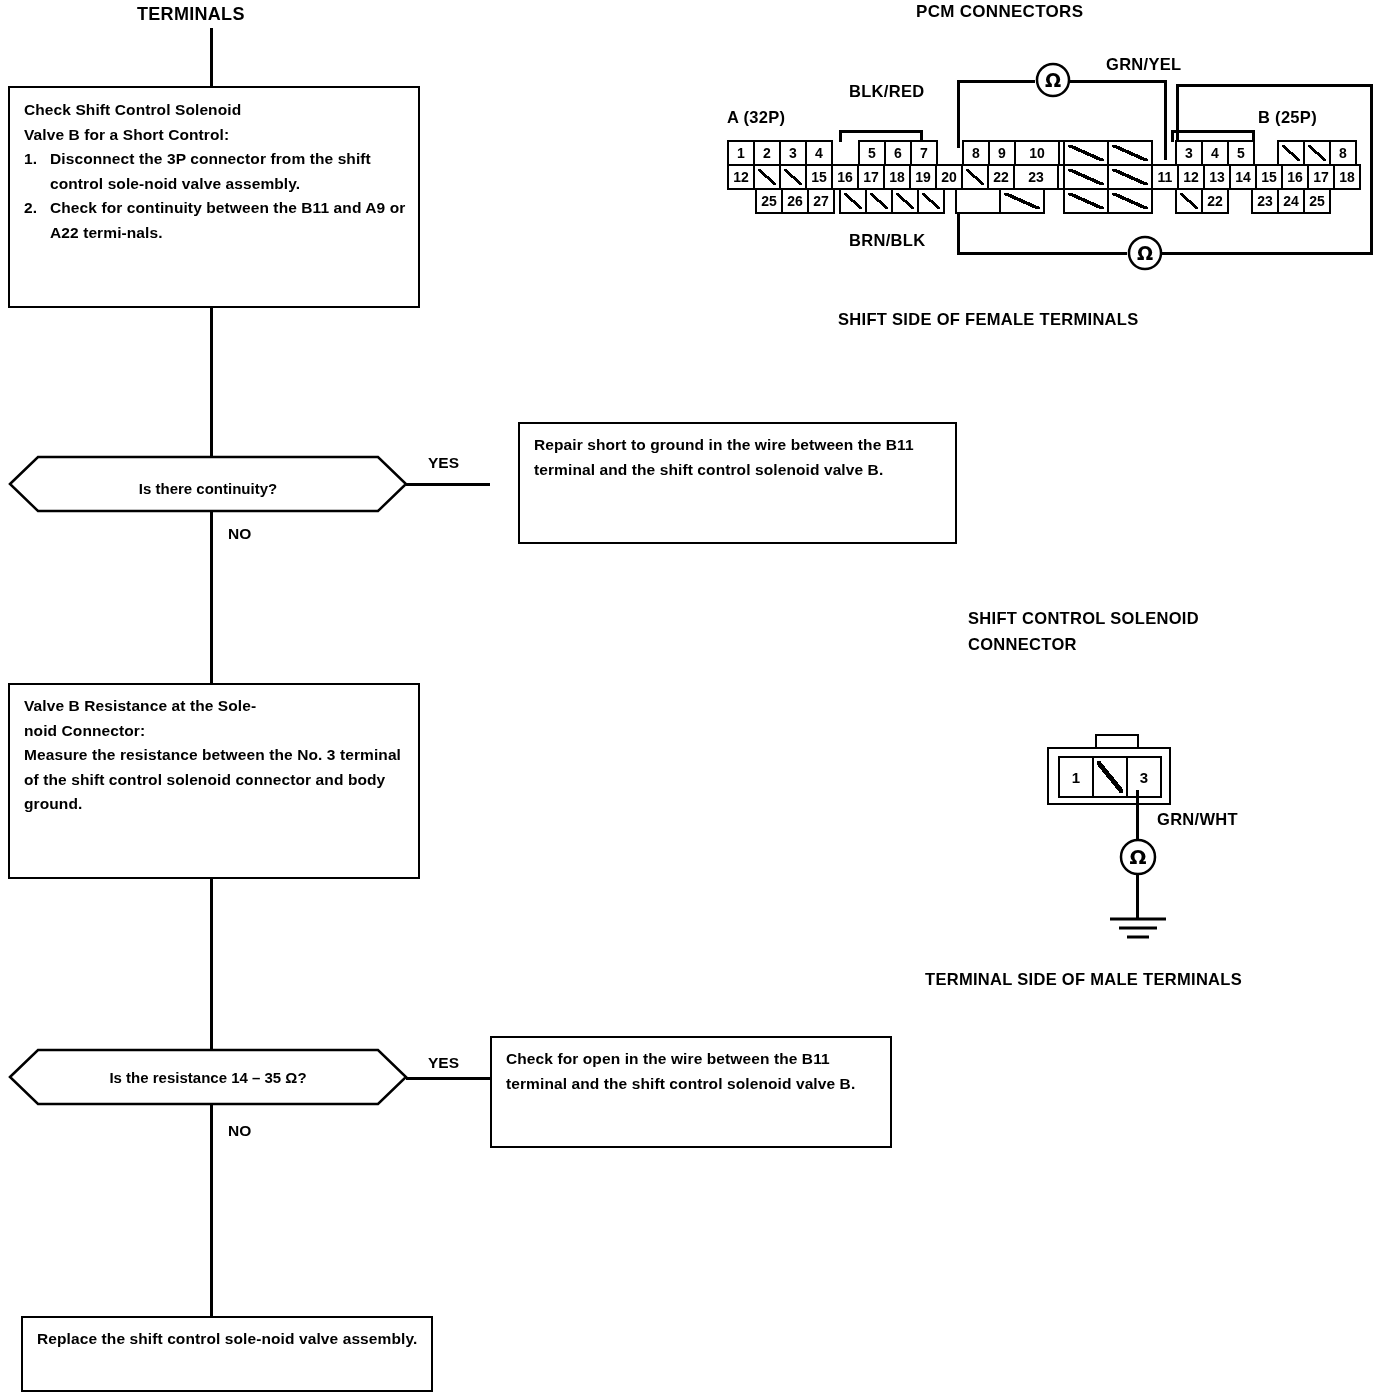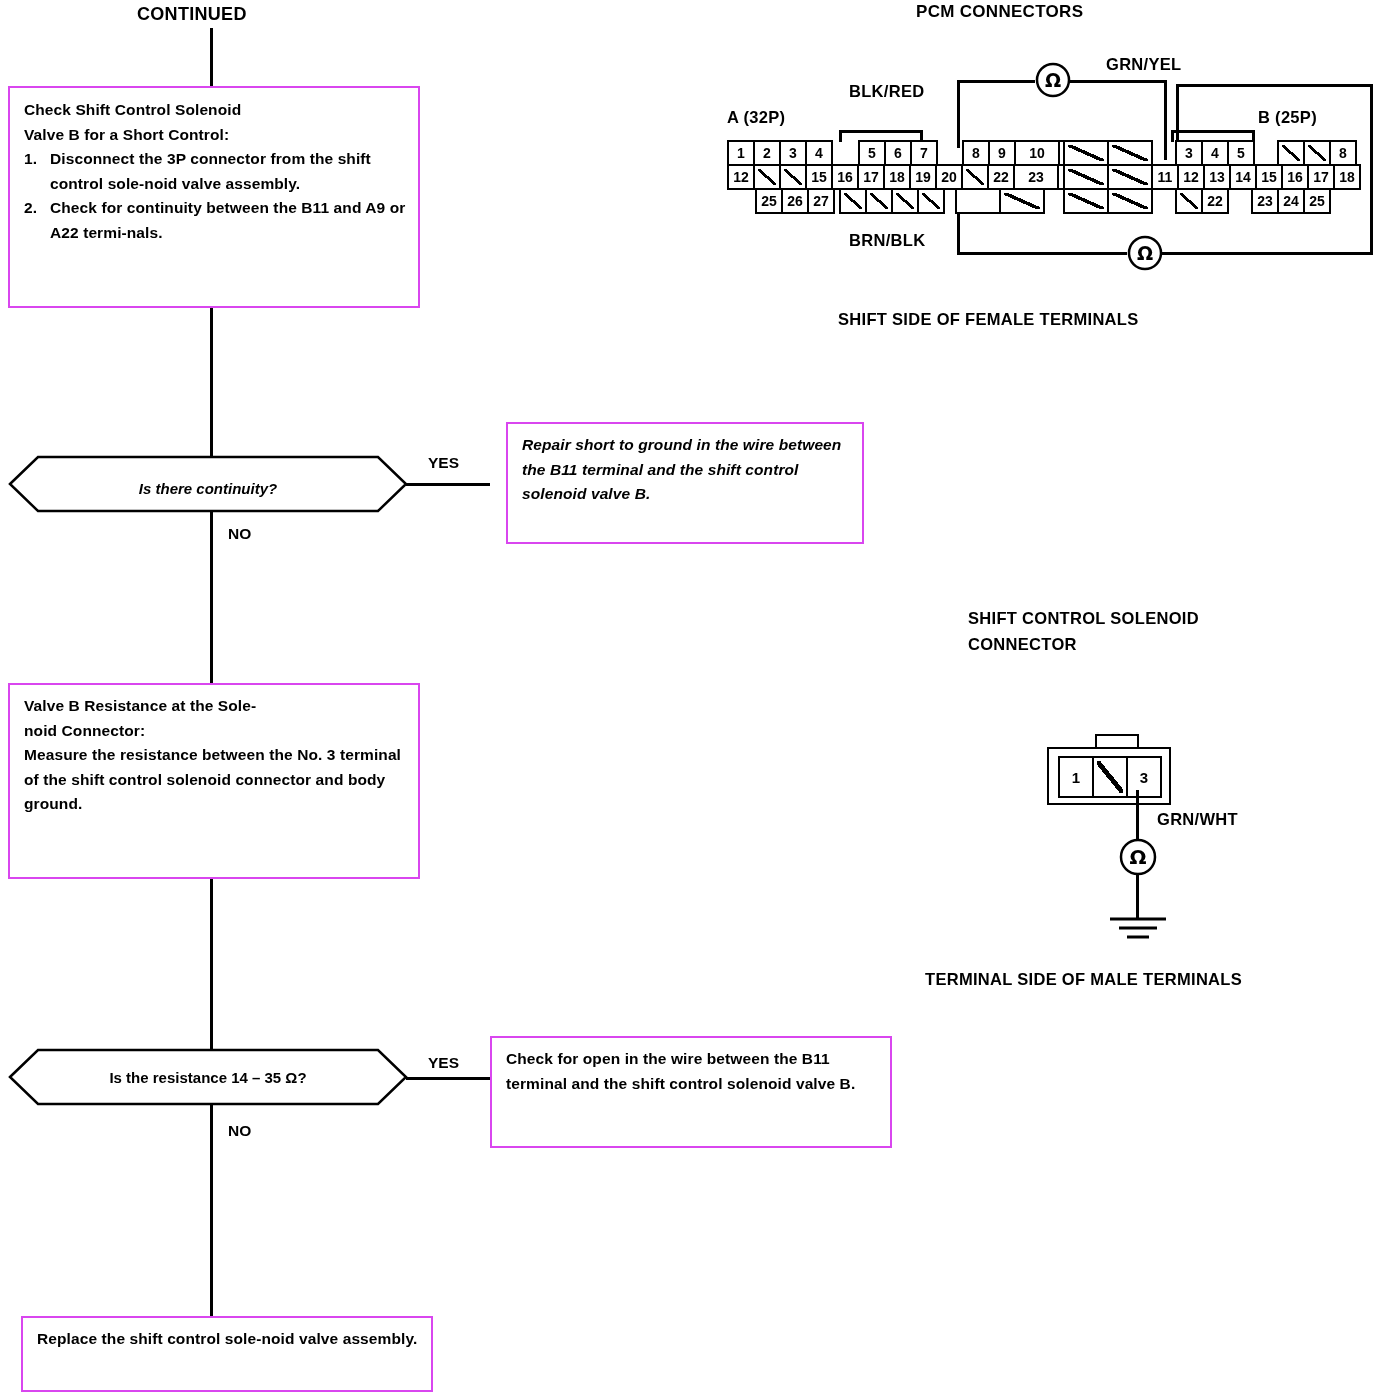--- a/index.html
+++ b/index.html
@@ -1,20 +1,20 @@
 <!DOCTYPE html>
 <html><head>
 <meta charset="utf-8">
 <style>
   html,body{margin:0;padding:0;background:#fff;}
   body{width:1376px;height:1394px;position:relative;
        font-family:"Liberation Sans",sans-serif;color:#000;}
   .abs{position:absolute;}
   
-  .box{border:2px solid #d946ef;box-sizing:border-box;background:#fff;}
+  .box{border:2px solid #000000;box-sizing:border-box;background:#fff;}
   .box .inner{padding:10px 12px 10px 14px;}
   .btxt{font-size:15.5px;line-height:24.5px;font-weight:bold;letter-spacing:.1px;}
   .btxt .ttl{display:block;}
   .plain{font-weight:bold;}
   ol.steps{margin:0;padding:0;list-style:none;}
   ol.steps li{display:flex;align-items:flex-start;}
   ol.steps li .num{width:26px;flex:0 0 26px;font-weight:bold;}
   ol.steps li .txt{flex:1;}
   
   .diamond{position:absolute;}
@@ -31,21 +31,21 @@
   .cell.w46{width:46px;}
   .cell.blank::after{content:"";position:absolute;left:3px;right:3px;top:3px;bottom:3px;
         background:linear-gradient(to top right,transparent 0,transparent 44%,#000 44%,#000 56%,transparent 56%,transparent 100%);}
   .gap{border:none;background:transparent;}
   .yesno{font-size:15.5px;font-weight:bold;}
   .line{background:#000;position:absolute;}
 </style>
 </head>
 <body>
 
-<div class="abs lbl" style="left:137px;top:4px;font-size:18px;">CONTINUED</div>
+<div class="abs lbl" style="left:137px;top:4px;font-size:18px;">TERMINALS</div>
 <div class="line" style="left:210px;top:28px;width:3px;height:58px;"></div>
 
 <div class="abs box" style="left:8px;top:86px;width:412px;height:222px;">
   <div class="inner btxt">
     <span class="ttl">Check Shift Control Solenoid</span>
     <span class="ttl">Valve B for a Short Control:</span>
     <ol class="steps">
       <li>
         <span class="num">1.</span>
         <span class="txt">Disconnect the 3P connector from the shift control sole-noid valve assembly.</span>
@@ -53,32 +53,32 @@
       <li>
         <span class="num">2.</span>
         <span class="txt">Check for continuity between the B11 and A9 or A22 termi-nals.</span>
       </li>
     </ol>
   </div>
 </div>
 
 <div class="line" style="left:210px;top:308px;width:3px;height:150px;"></div>
 
-<div class="diamond" style="left:8px;top:455px;width:400px;height:66px;font-style:italic;">
+<div class="diamond" style="left:8px;top:455px;width:400px;height:66px;">
   <svg width="400" height="58" viewBox="0 0 400 58">
     <polygon points="2,29 30,2 370,2 398,29 370,56 30,56" fill="#fff" stroke="#000" stroke-width="2.5"></polygon>
   </svg>
   <div class="dlabel">Is there continuity?</div>
 </div>
 <div class="abs yesno" style="left:428px;top:454px;">YES</div>
 <div class="line" style="left:406px;top:483px;width:84px;height:3px;"></div>
 <div class="abs yesno" style="left:228px;top:525px;">NO</div>
 <div class="line" style="left:210px;top:511px;width:3px;height:172px;"></div>
 
-<div class="abs box" style="left:506px;top:422px;width:358px;height:122px;font-style:italic;">
+<div class="abs box" style="left:518px;top:422px;width:439px;height:122px;">
   <div class="inner btxt" style="padding:9px 14px;">
     <span>Repair short to ground in the wire between the B11 terminal and the shift control solenoid valve B.</span>
   </div>
 </div>
 
 <div class="abs box" style="left:8px;top:683px;width:412px;height:196px;">
   <div class="inner btxt" style="padding:9px 12px 9px 14px;">
     <span class="ttl">Valve B Resistance at the Sole-</span>
     <span class="ttl">noid Connector:</span>
     <span class="plain" style="font-weight:normal;font-weight:bold;">Measure the resistance between the No. 3 terminal of the shift control solenoid connector and body ground.</span>

